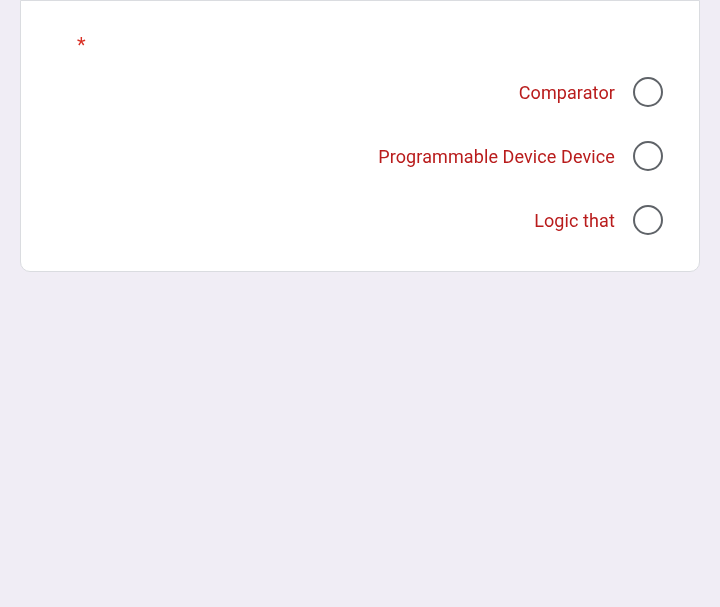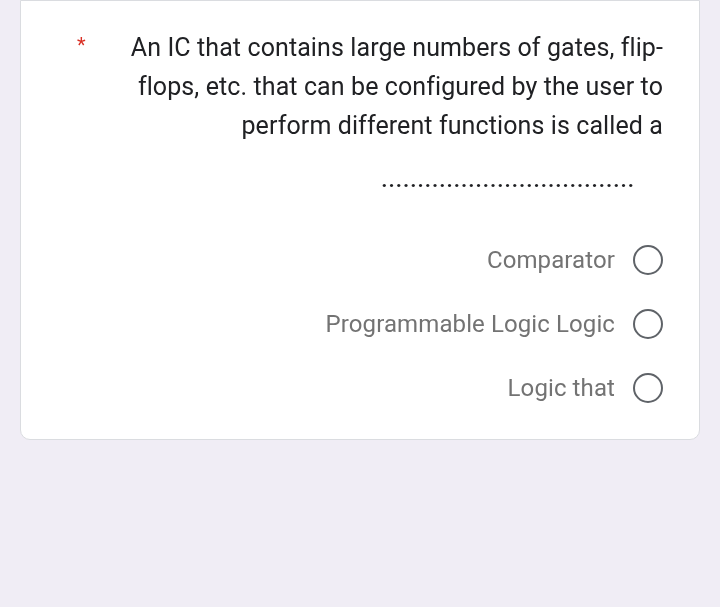--- a/index.html
+++ b/index.html
@@ -62,53 +62,49 @@
   }
   .option-row {
     display: flex;
     flex-direction: row;
     align-items: center;
     justify-content: flex-end;
     gap: 18px;
     cursor: pointer;
   }
   .option-label {
-    font-size: 24px;
-    color: #737373;
+    font-size: 18px;
+    color: #b91c1c;
     letter-spacing: 0.1px;
   }
   .radio-circle {
     width: 30px;
     height: 30px;
     border: 2.5px solid #5f6368;
     border-radius: 50%;
     flex-shrink: 0;
     background: #fff;
   }
 </style>
 </head>
 <body>
 
 <div class="card">
   <span class="required-asterisk">*</span>
 
-  <div class="question-block">
-    <span class="question-text">An IC that contains large numbers of gates, flip-flops, etc. that can be configured by the user to perform different functions is called a</span>
-    <span class="dotted-blank">...................................</span>
-  </div>
 
   <div class="options">
 
     <label class="option-row">
       <span class="option-label">Comparator</span>
       <span class="radio-circle"></span>
     </label>
 
     <label class="option-row">
-      <span class="option-label">Programmable Logic Logic</span>
+      <span class="option-label">Programmable Device Device</span>
       <span class="radio-circle"></span>
     </label>
 
     <label class="option-row">
       <span class="option-label">Logic that</span>
       <span class="radio-circle"></span>
     </label>
 
   </div>
 </div>

